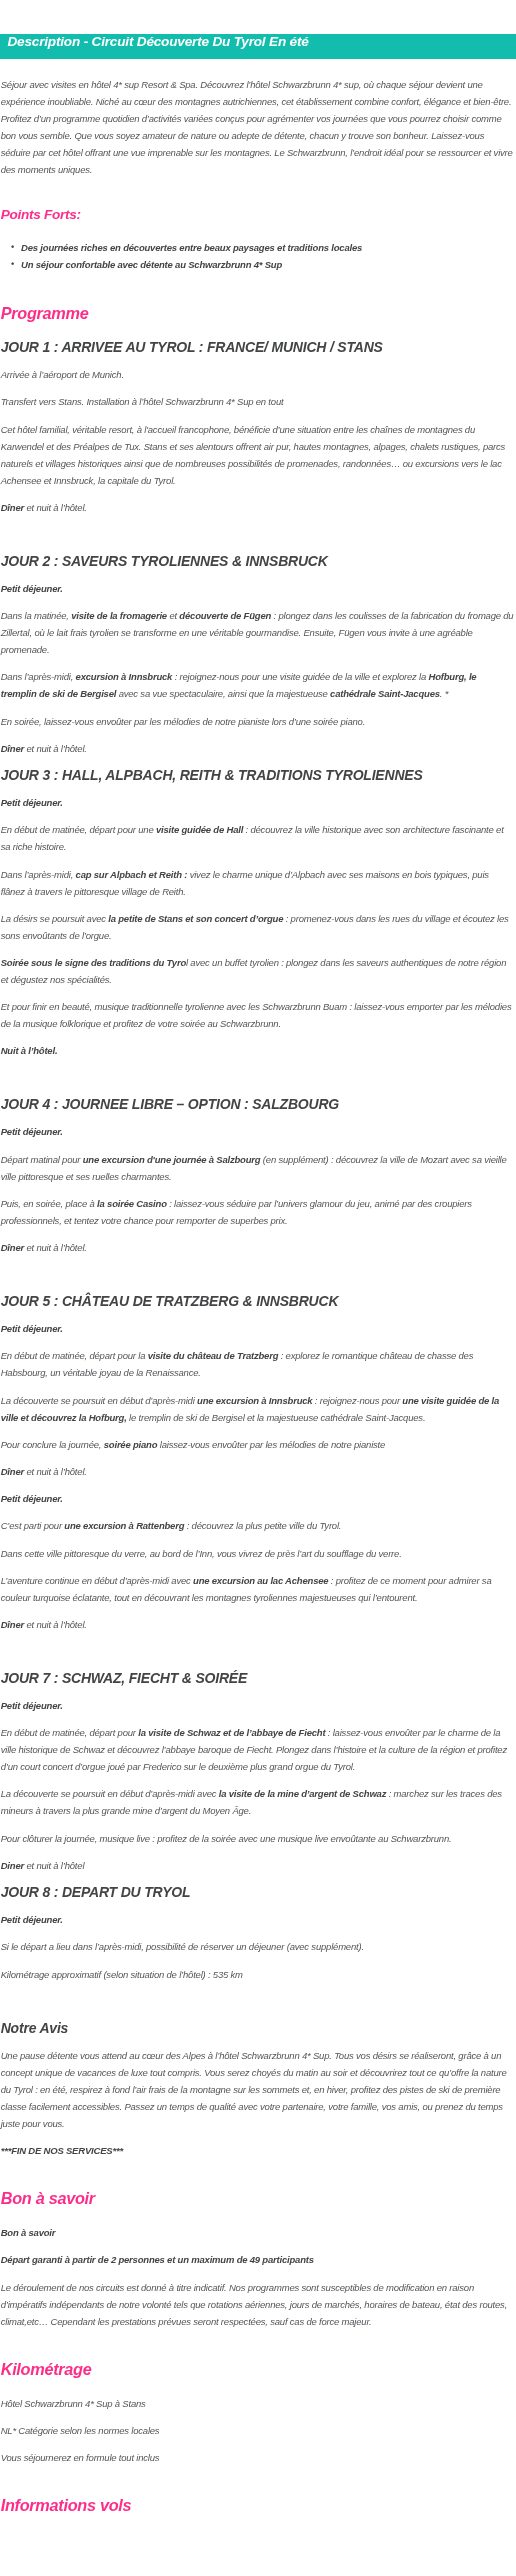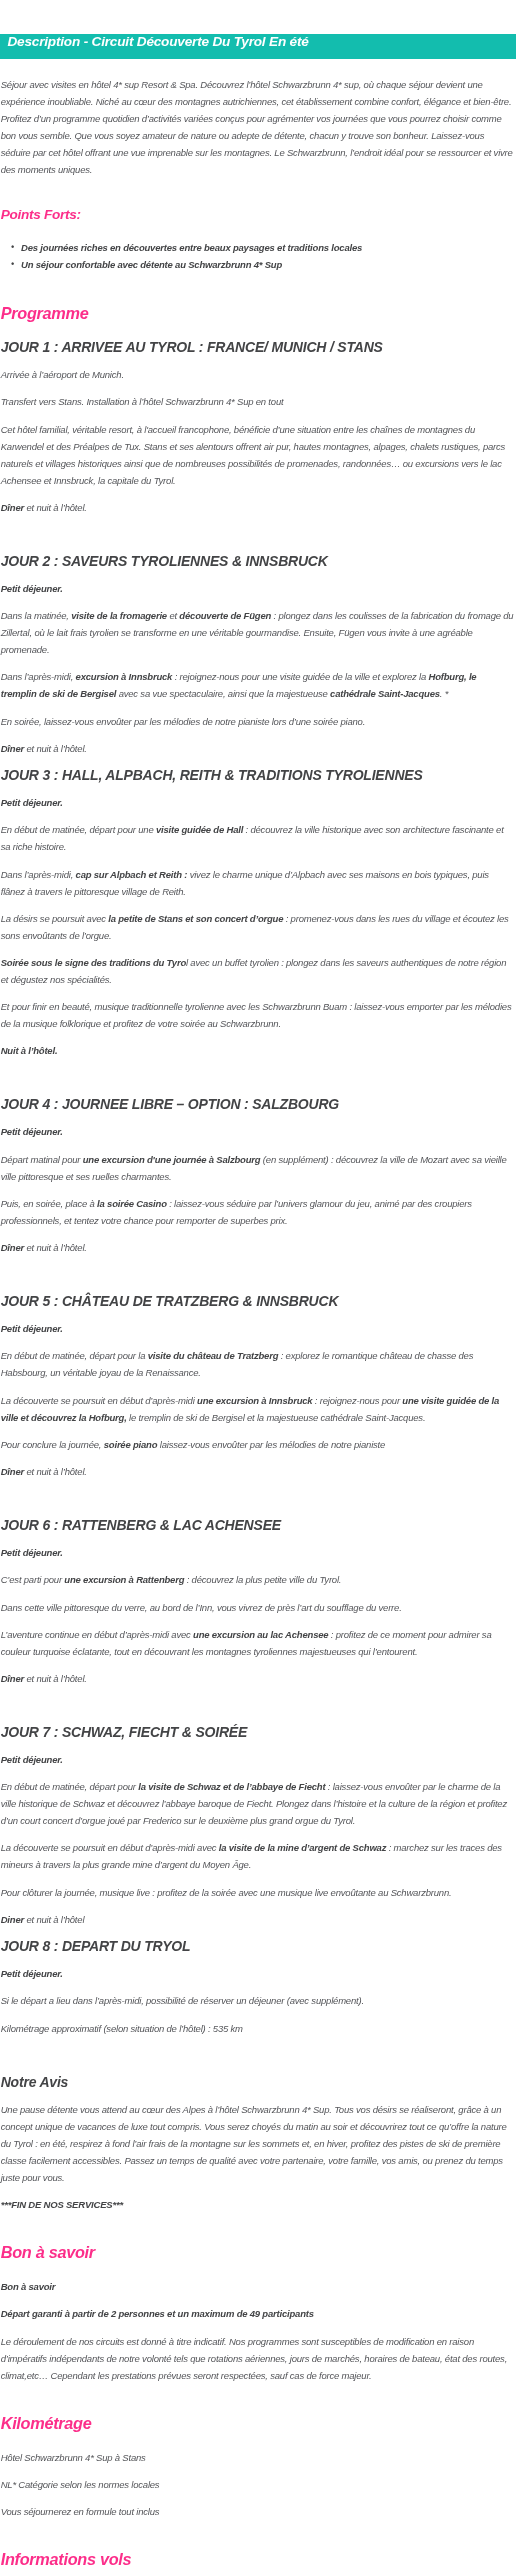--- a/index.html
+++ b/index.html
@@ -128,21 +128,20 @@
     <p><span class="b">Petit déjeuner.</span></p>
     <p><span>Départ matinal pour </span><span class="b">une excursion d'une journée à Salzbourg</span><span> (en supplément) : découvrez la ville de Mozart avec sa vieille ville pittoresque et ses ruelles charmantes.</span></p>
     <p><span>Puis, en soirée, place à </span><span class="b">la soirée Casino</span><span> : laissez-vous séduire par l’univers glamour du jeu, animé par des croupiers professionnels, et tentez votre chance pour remporter de superbes prix.</span></p>
     <p><span class="b">Dîner</span><span> et nuit à l’hôtel.</span></p>
     <h3 class="day gap">JOUR 5 : CHÂTEAU DE TRATZBERG &amp; INNSBRUCK</h3>
     <p><span class="b">Petit déjeuner.</span></p>
     <p><span>En début de matinée, départ pour la </span><span class="b">visite du château de Tratzberg</span><span> : explorez le romantique château de chasse des Habsbourg, un véritable joyau de la Renaissance.</span></p>
     <p><span>La découverte se poursuit en début d’après-midi </span><span class="b">une excursion à Innsbruck</span><span> : rejoignez-nous pour </span><span class="b">une visite guidée de la ville et découvrez la Hofburg,</span><span> le tremplin de ski de Bergisel et la majestueuse cathédrale Saint-Jacques.</span></p>
     <p><span>Pour conclure la journée, </span><span class="b">soirée piano</span><span> laissez-vous envoûter par les mélodies de notre pianiste</span></p>
     <p><span class="b">Dîner</span><span> et nuit à l’hôtel.</span></p>
-    <h3 class="day gap">JOUR 6 : RATTENBERG &amp; LAC ACHENSEE</h3>
     <p><span class="b">Petit déjeuner.</span></p>
     <p><span>C’est parti pour </span><span class="b">une excursion à Rattenberg</span><span> : découvrez la plus petite ville du Tyrol.</span></p>
     <p><span>Dans cette ville pittoresque du verre, au bord de l’Inn, vous vivrez de près l’art du soufflage du verre.</span></p>
     <p><span>L’aventure continue en début d’après-midi avec </span><span class="b">une excursion au lac Achensee</span><span> : profitez de ce moment pour admirer sa couleur turquoise éclatante, tout en découvrant les montagnes tyroliennes majestueuses qui l’entourent.</span></p>
     <p><span class="b">Dîner</span><span> et nuit à l’hôtel.</span></p>
     <h3 class="day gap">JOUR 7 : SCHWAZ, FIECHT &amp; SOIRÉE</h3>
     <p><span class="b">Petit déjeuner.</span></p>
     <p><span>En début de matinée, départ pour </span><span class="b">la visite de Schwaz et de l’abbaye de Fiecht</span><span> : laissez-vous envoûter par le charme de la ville historique de Schwaz et découvrez l’abbaye baroque de Fiecht. Plongez dans l’histoire et la culture de la région et profitez d’un court concert d’orgue joué par Frederico sur le deuxième plus grand orgue du Tyrol.</span></p>
     <p><span>La découverte se poursuit en début d’après-midi avec </span><span class="b">la visite de la mine d’argent de Schwaz</span><span> : marchez sur les traces des mineurs à travers la plus grande mine d’argent du Moyen Âge.</span></p>
     <p><span>Pour clôturer la journée, musique live : profitez de la soirée avec une musique live envoûtante au Schwarzbrunn.</span></p>

